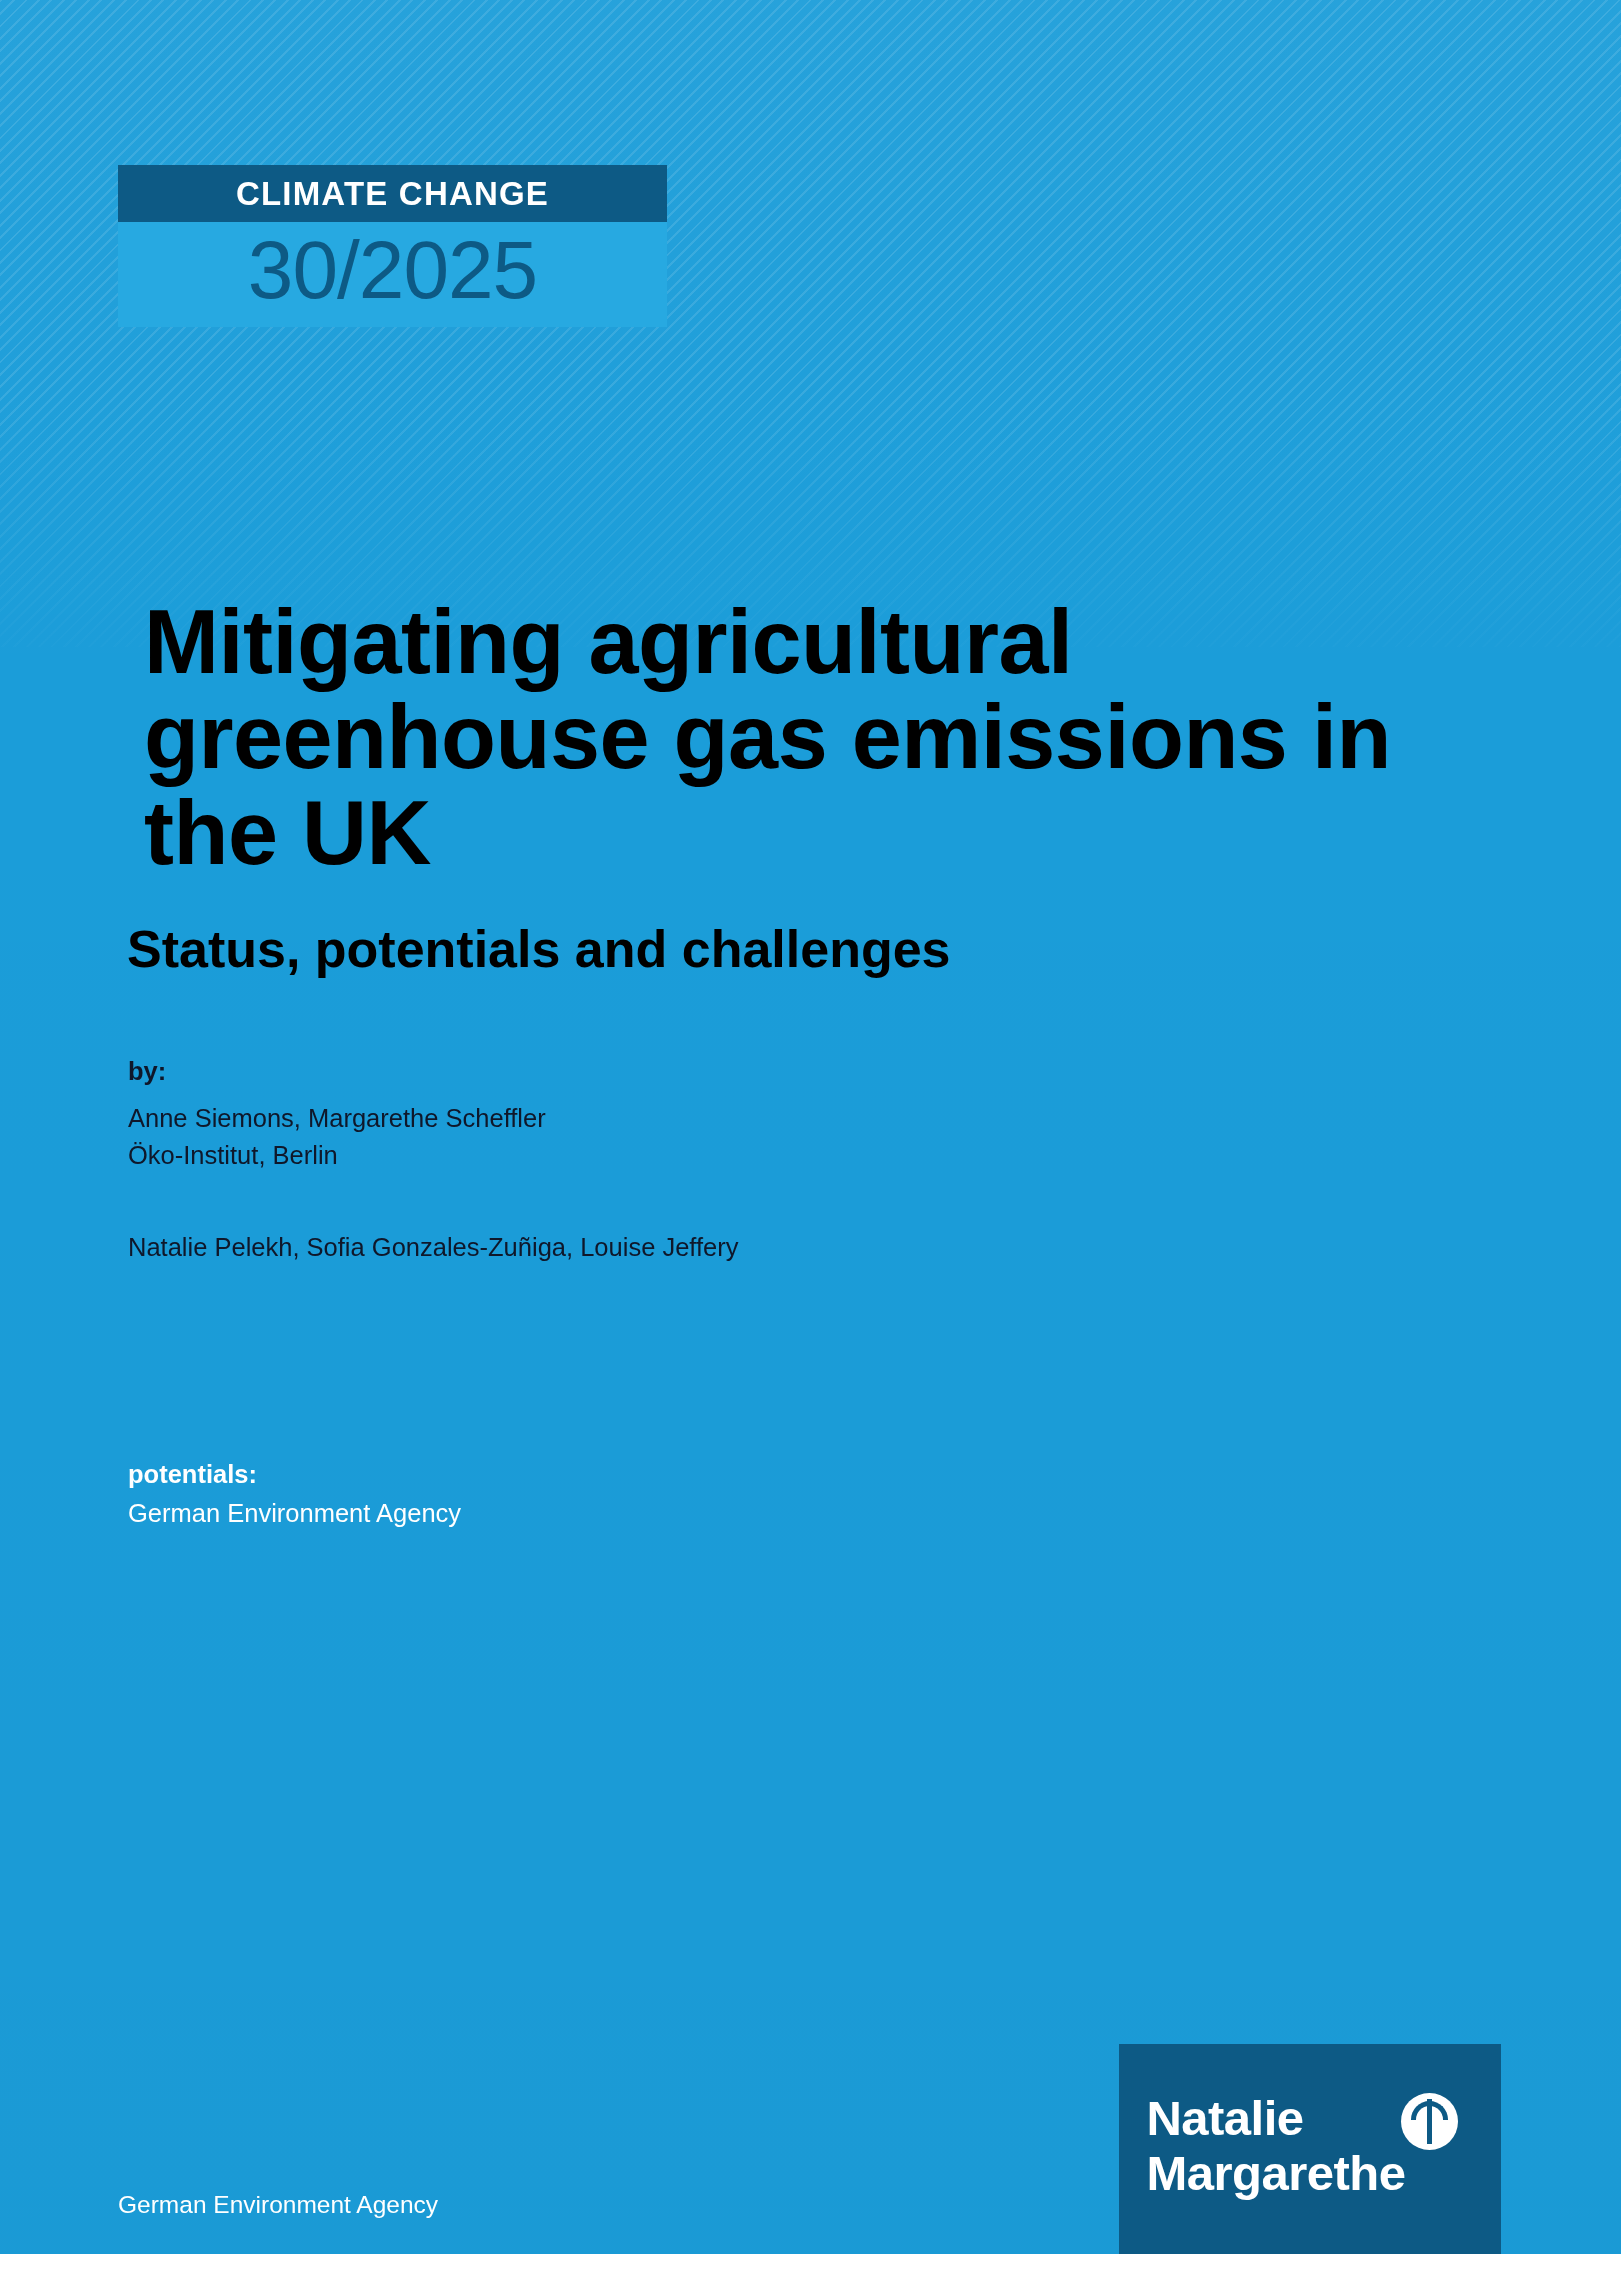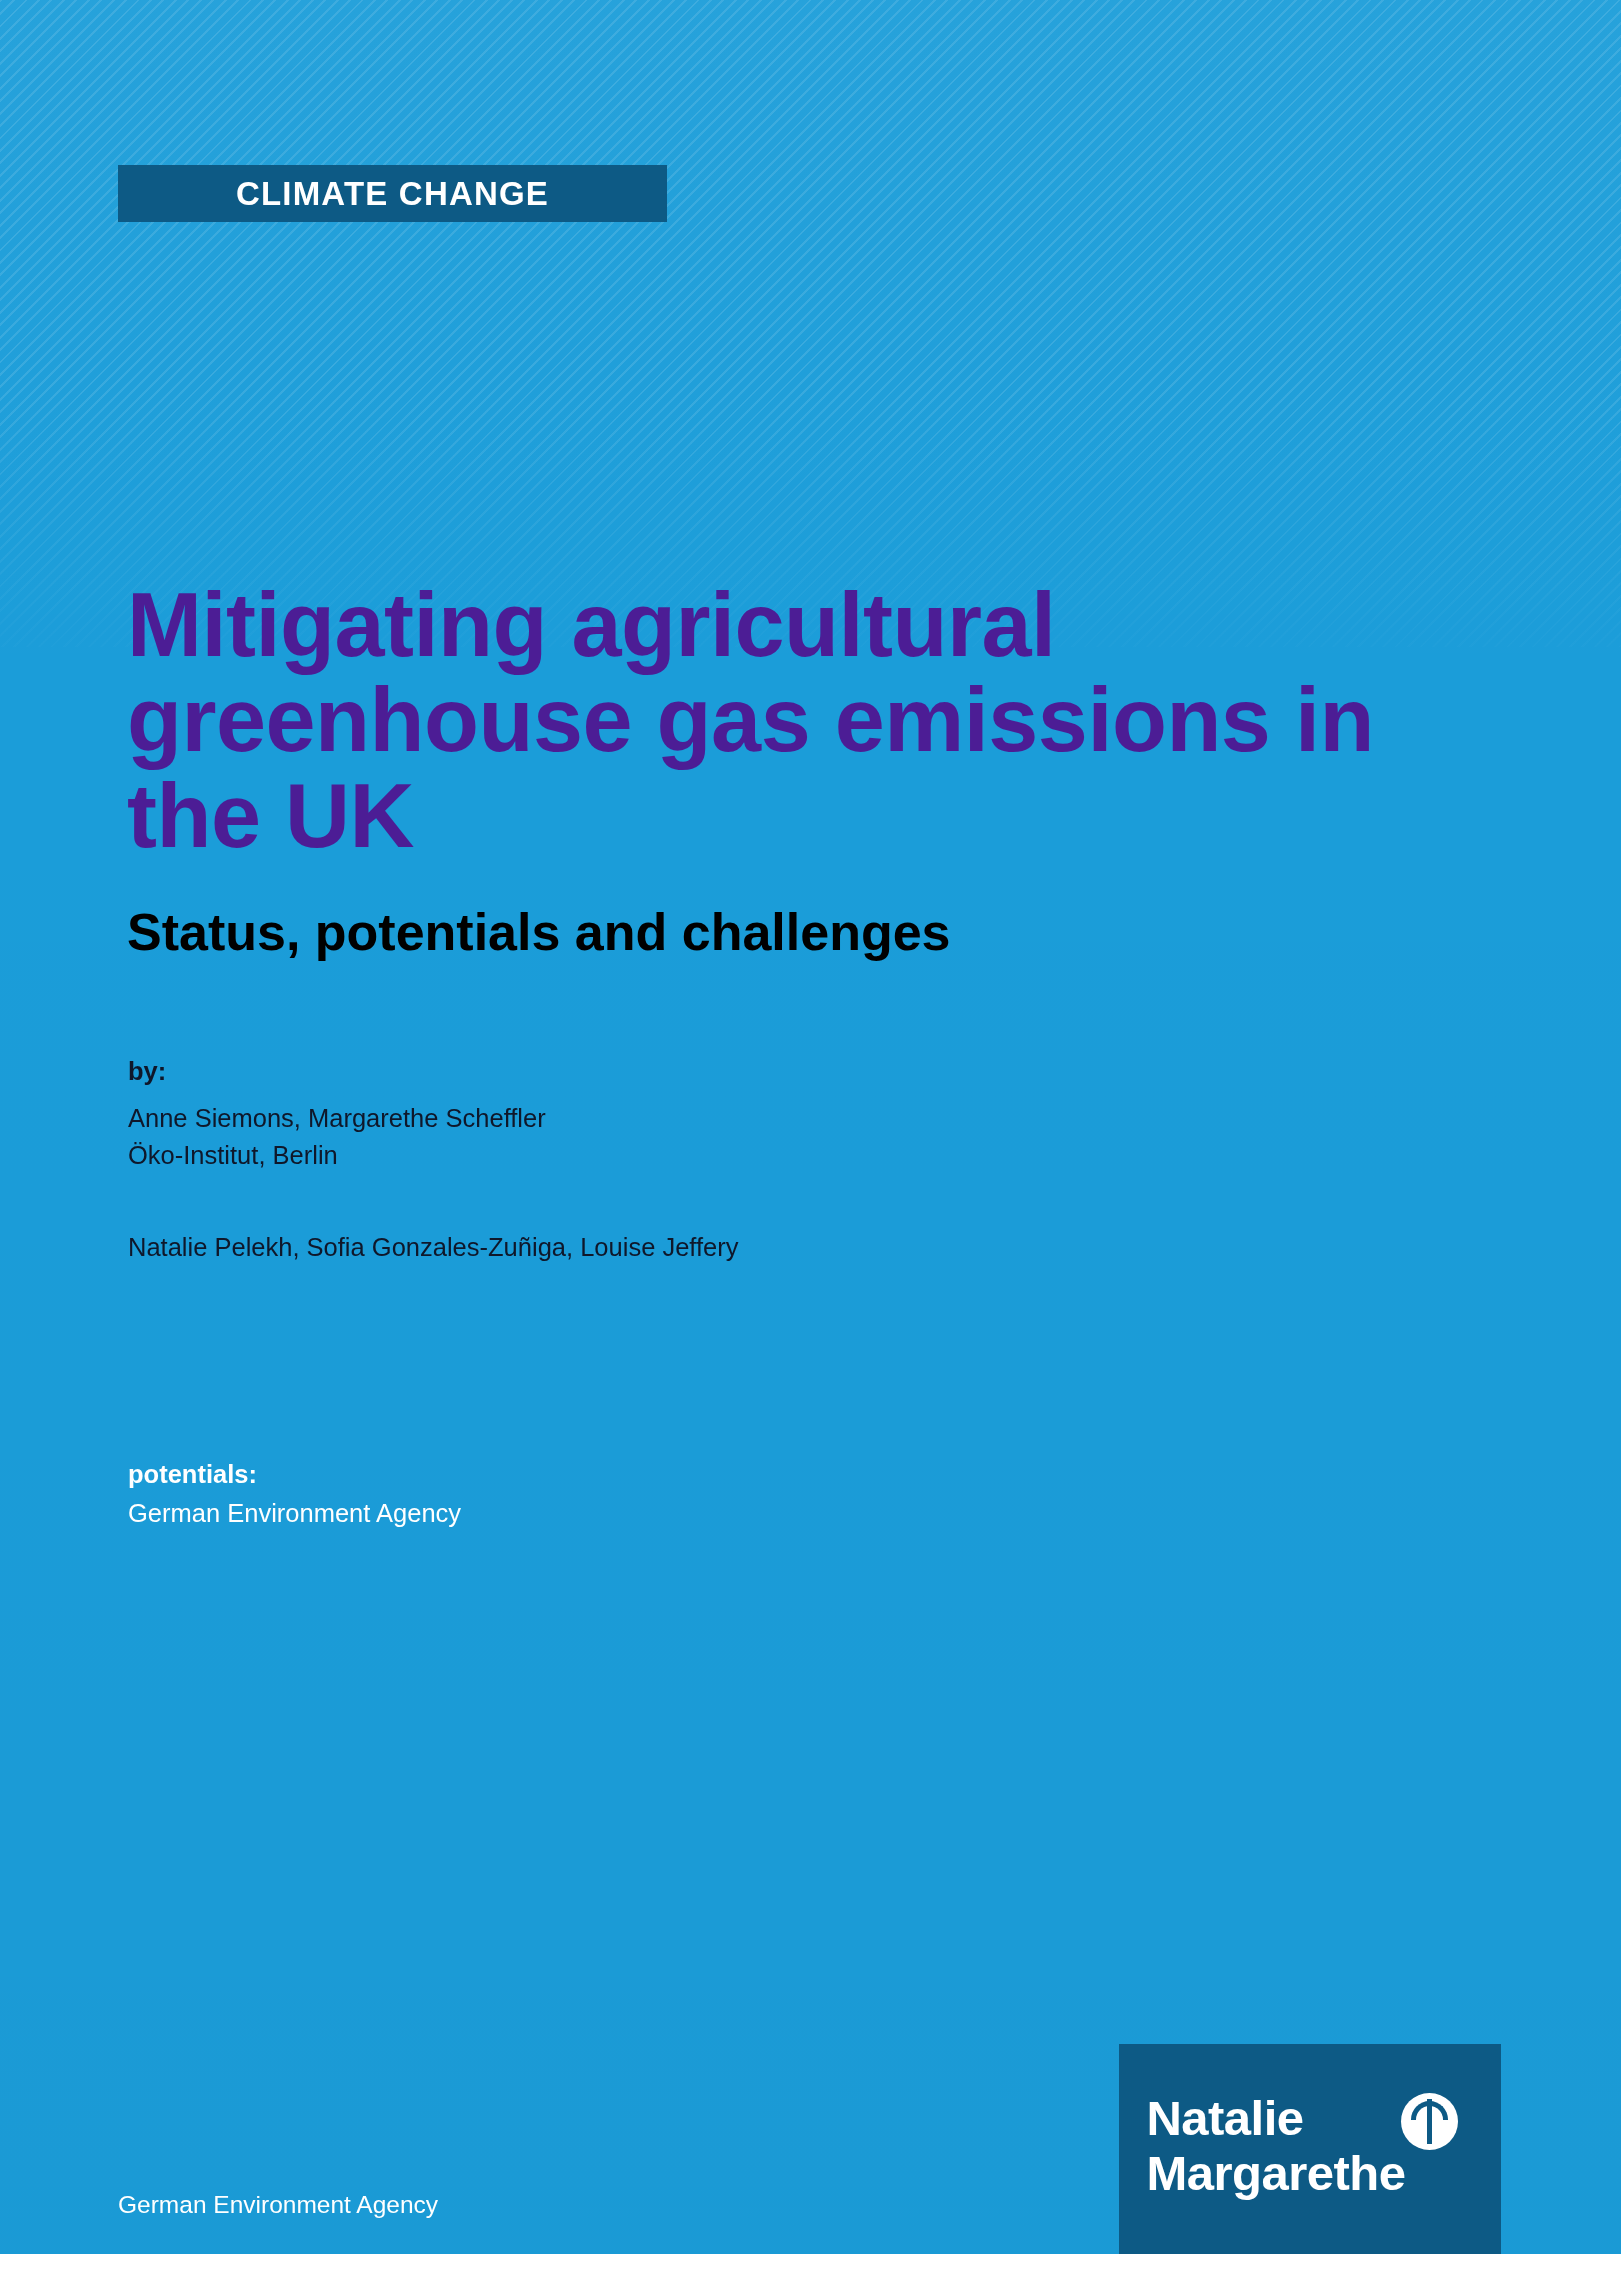--- a/index.html
+++ b/index.html
@@ -89,26 +89,26 @@
   }
 
   
   .title-block {
     position: absolute;
     left: 127px;
     top: 578px;
     width: 1323px;
   }
   .doc-title {
-    color: #4c1d95;
+    color: #000000;
     font-size: 90px;
     font-weight: bold;
     line-height: 1.06;
     letter-spacing: -0.5px;
-    margin: 0;
+    margin: 17px;
   }
   .doc-subtitle {
     color: #000000;
     font-size: 52px;
     font-weight: bold;
     margin-top: 37px;
     line-height: 1.2;
   }
 
   
@@ -222,20 +222,21 @@
 <body>
 
 <div class="page">
 
   <div class="hatch"></div>
   <div class="hatch-fade"></div>
   <div class="page-shade"></div>
 
   <div class="series-box">
     <div class="series-label">CLIMATE CHANGE</div>
+    <div class="series-number">30/2025</div>
   </div>
 
   <div class="title-block">
     <h1 class="doc-title">Mitigating agricultural greenhouse gas emissions in the UK</h1>
     <div class="doc-subtitle">Status, potentials and challenges</div>
   </div>
 
   <div class="authors">
     <div class="by-label">by:</div>
     <div class="author-line">Anne Siemons, Margarethe Scheffler</div>

